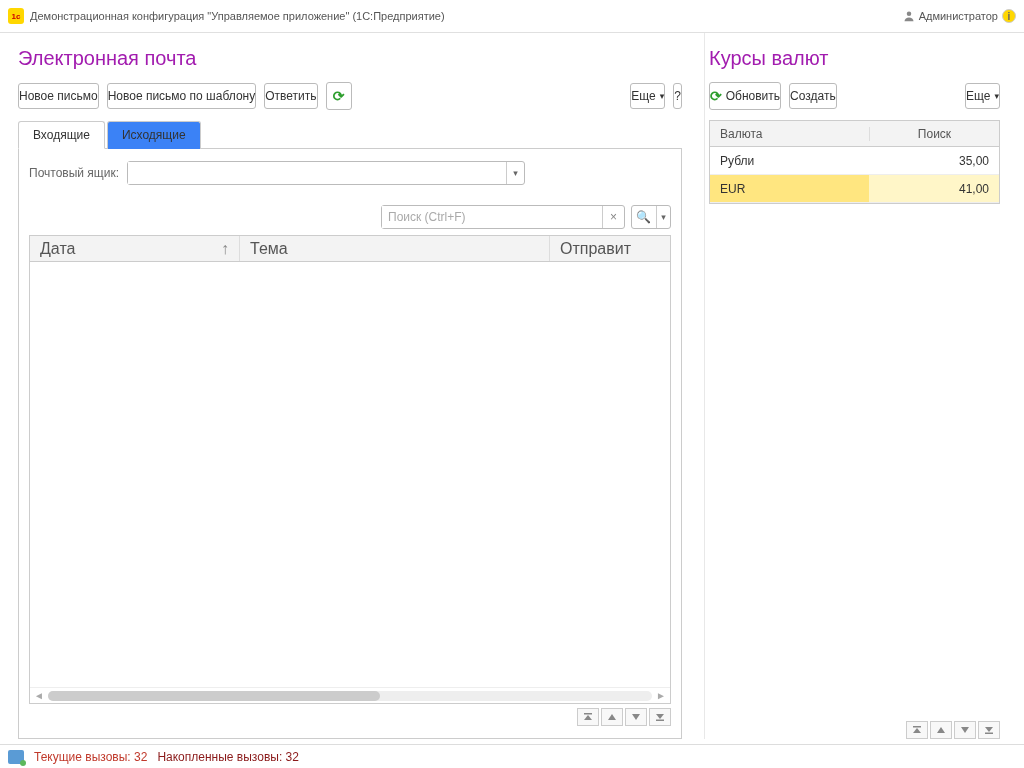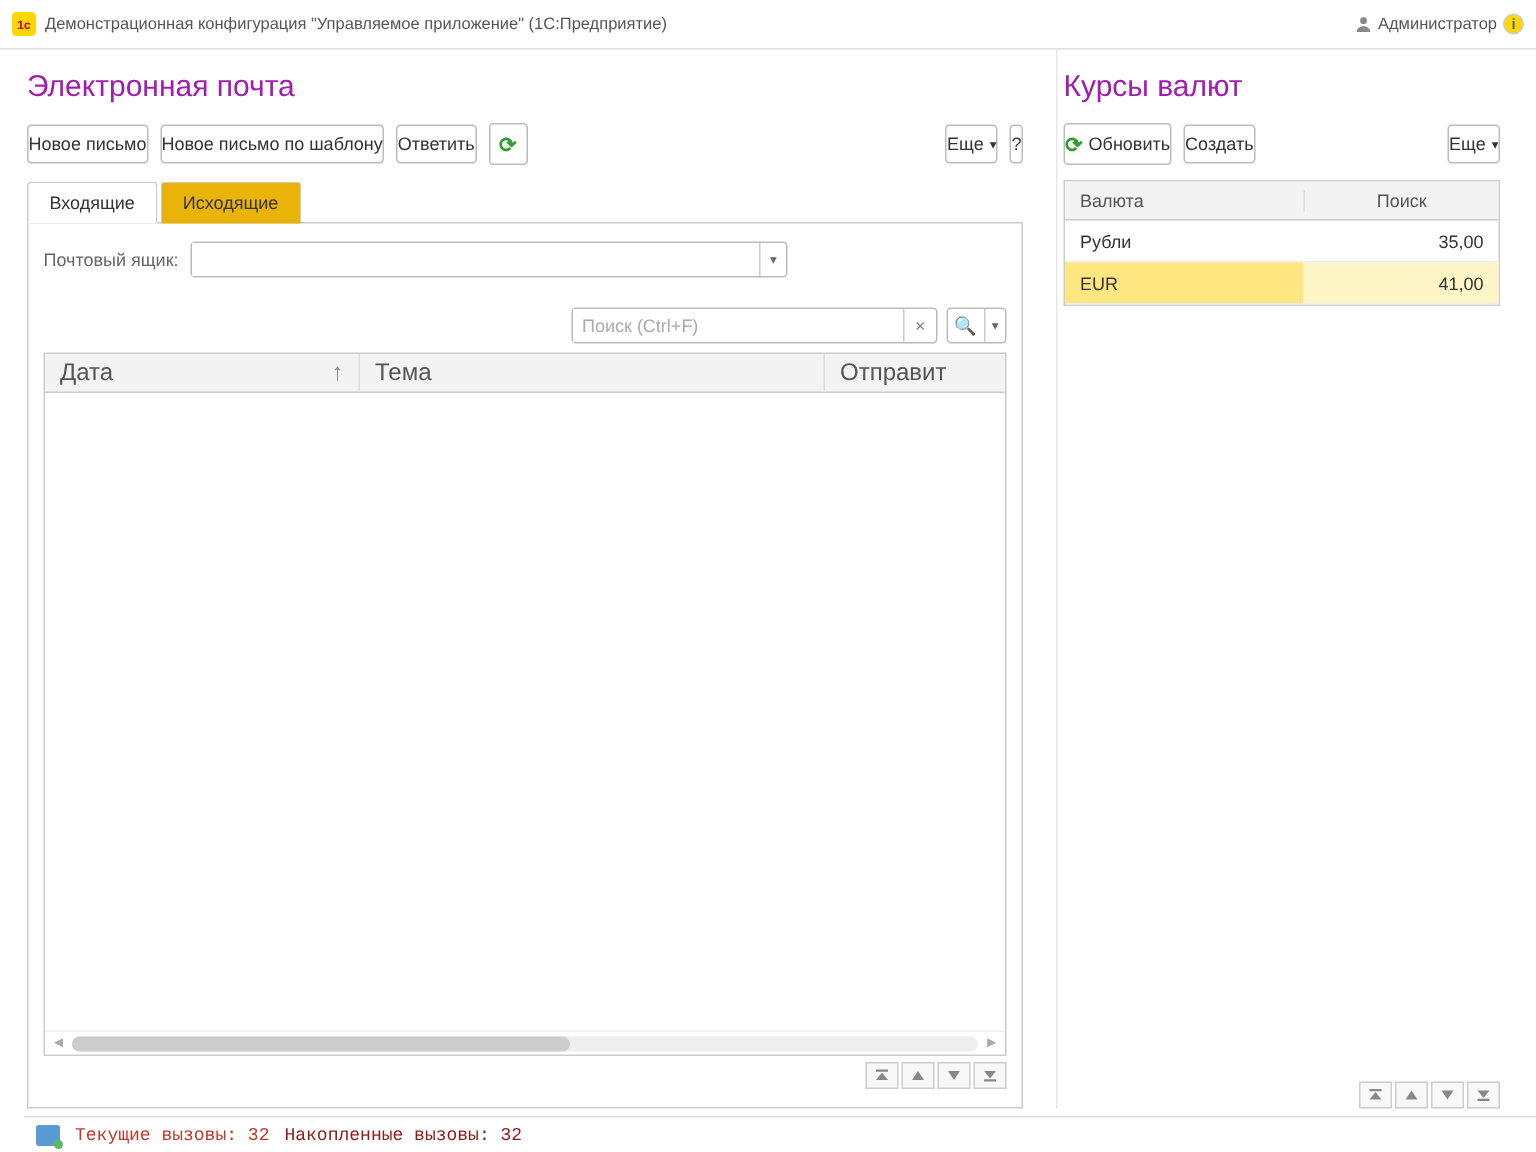--- a/index.html
+++ b/index.html
@@ -13,21 +13,21 @@
 .info-icon { width: 14px; height: 14px; background: #ffd700; border-radius: 50%; display: flex; align-items: center; justify-content: center; font-weight: bold; font-size: 10px; color: #666; border: 1px solid #ccc; }
 .content { display: flex; height: 706px; }
 .left-panel { width: 700px; padding: 14px 18px 0 18px; display: flex; flex-direction: column; }
 .right-panel { width: 310px; padding: 14px 14px 0 4px; display: flex; flex-direction: column; border-left: 1px solid #e8e8e8; margin-left: 4px; }
 .panel-title { color: #a21caf; font-size: 20px; font-weight: normal; margin-bottom: 12px; }
 .toolbar { display: flex; gap: 8px; margin-bottom: 10px; align-items: center; }
 .btn { border: 1px solid #bbb; background: #fff; padding: 5px 0; border-radius: 3px; cursor: pointer; font-size: 12px; color: #333; display: inline-flex; align-items: center; gap: 4px; white-space: nowrap; }
 .btn-icon { width: 26px; padding: 5px; justify-content: center; }
 .refresh-icon { color: #2e9e2e; font-size: 14px; font-weight: bold; }
 .tabs { display: flex; border-bottom: 1px solid #ccc; }
-.tab { padding: 6px 14px; border: 1px solid #ccc; border-bottom: none; background: #eab308; cursor: pointer; border-radius: 3px 3px 0 0; margin-right: 2px; position: relative; top: 1px; }
+.tab { padding: 6px 14px; border: 1px solid #ccc; border-bottom: none; background: #3b82f6; cursor: pointer; border-radius: 3px 3px 0 0; margin-right: 2px; position: relative; top: 1px; }
 .tab.active { background: #fff; border-bottom: 1px solid #fff; }
 .tab-body { border: 1px solid #ccc; border-top: none; padding: 12px 10px; flex: 1; display: flex; flex-direction: column; overflow: hidden; }
 .mailbox-row { display: flex; align-items: center; gap: 8px; margin-bottom: 20px; }
 .mailbox-row label { color: #666; font-size: 12px; }
 .combo { border: 1px solid #bbb; border-radius: 3px; height: 24px; display: flex; align-items: center; background: #fff; }
 .combo input { border: none; outline: none; padding: 0 6px; font-size: 12px; height: 22px; }
 .combo .drop { width: 18px; border-left: 1px solid #ccc; text-align: center; cursor: pointer; color: #666; font-size: 9px; line-height: 22px; }
 .search-row { display: flex; justify-content: flex-end; gap: 6px; margin-bottom: 6px; }
 .searchbox { display: flex; border: 1px solid #bbb; border-radius: 3px; height: 24px; background: #fff; }
 .searchbox input { border: none; outline: none; padding: 0 6px; font-size: 12px; width: 220px; height: 22px; }
@@ -49,21 +49,21 @@
 .nav-btn { width: 22px; height: 18px; border: 1px solid #ccc; background: #f8f8f8; display: flex; align-items: center; justify-content: center; font-size: 9px; color: #888; cursor: pointer; }
 .rates-table { border: 1px solid #ccc; }
 .rates-header { display: flex; background: #f3f3f3; border-bottom: 1px solid #ccc; height: 26px; align-items: center; }
 .rh-col1 { width: 160px; padding: 0 10px; border-right: 1px solid #ddd; color: #555; }
 .rh-col2 { flex: 1; padding: 0 10px; text-align: center; color: #555; }
 .rates-row { display: flex; height: 28px; align-items: center; border-bottom: 1px solid #eee; }
 .rr-col1 { width: 160px; padding: 0 10px; }
 .rr-col2 { flex: 1; padding: 0 10px; text-align: right; }
 .rates-row.selected { background: linear-gradient(to right, #ffe680 55%, #fff6c8 55%); }
 .rates-nav { margin-top: auto; display: flex; justify-content: flex-end; gap: 2px; padding-top: 6px; }
-.statusbar { position: absolute; bottom: 0; left: 16px; right: 0; height: 24px; border-top: 1px solid #ddd; display: flex; align-items: center; padding: 0 8px; gap: 10px; font-size: 12px; font-family: Liberation Mono, monospace; }
+.statusbar { position: absolute; bottom: 0; left: 0; right: 0; height: 24px; border-top: 1px solid #ddd; display: flex; align-items: center; padding: 0 8px; gap: 10px; font-size: 12px; }
 .status-icon { width: 16px; height: 14px; background: #5a9bd5; border-radius: 2px; position: relative; }
 .status-icon::after { content: ""; position: absolute; right: -2px; bottom: -2px; width: 6px; height: 6px; background: #5cb85c; border-radius: 50%; }
 .status-red { color: #c0392b; }
 .status-red-dark { color: #8b1a1a; }
 </style>
 </head>
 <body>
 
 <div class="titlebar">
   <div class="logo-1c">1c</div>

